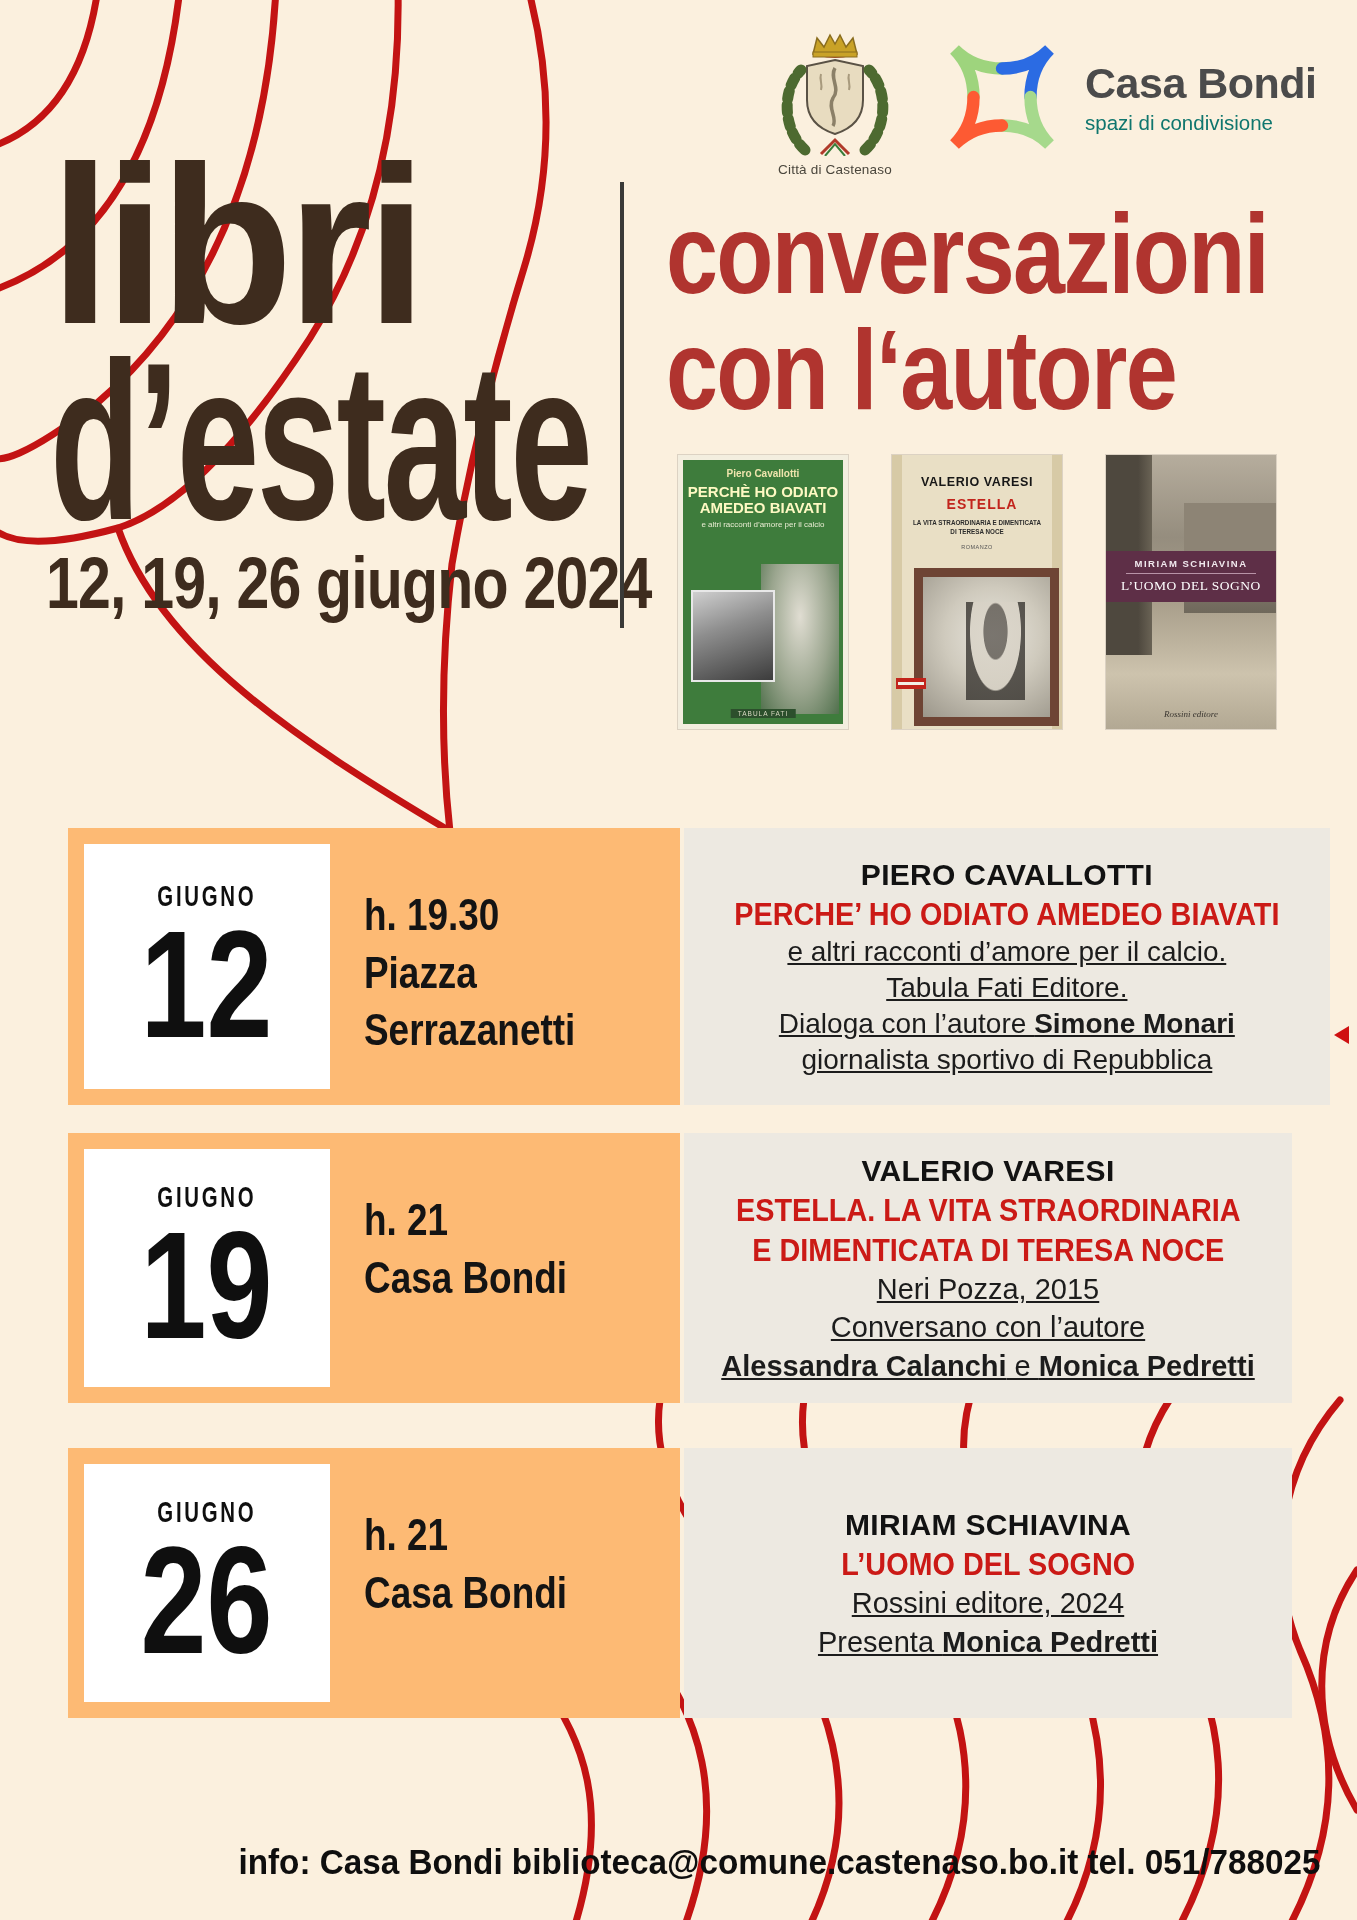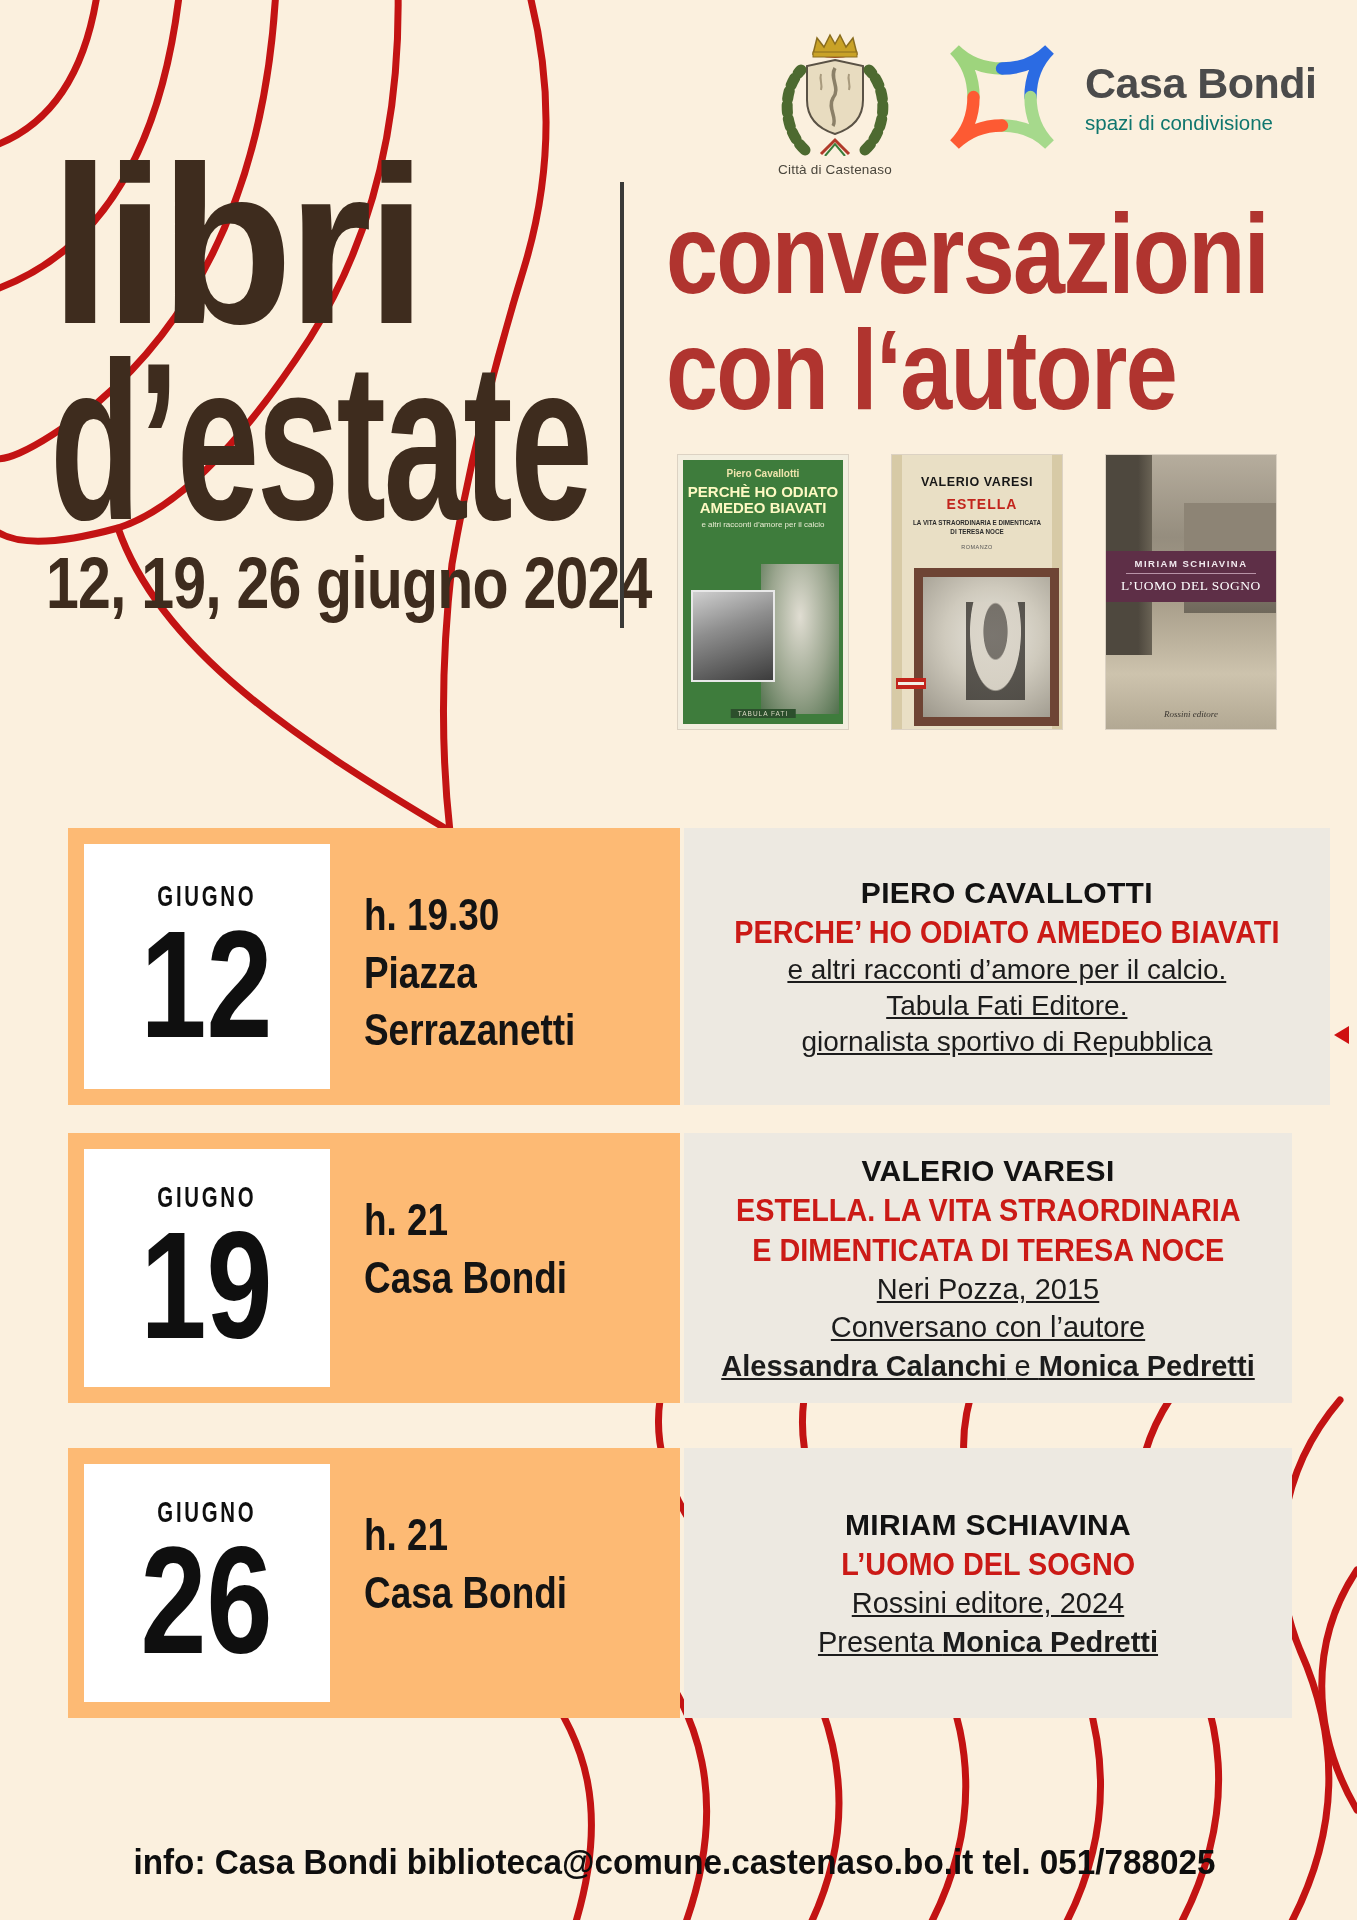--- a/index.html
+++ b/index.html
@@ -93,21 +93,21 @@
   .row-panel { flex:1; background:#ede9e1; display:flex; flex-direction:column; justify-content:center;
                align-items:center; text-align:center; padding:10px 20px; color:#1c1c1c; }
   .p-author { font-size:30px; font-weight:800; color:#121212; letter-spacing:.3px; line-height:1.3; }
   .p-red { font-size:32px; font-weight:800; color:#cb1a16; line-height:1.25; transform:scaleX(.9); white-space:nowrap; }
   .p-line { font-size:29px; line-height:1.32;text-decoration:underline; }
   .p-line b { font-weight:800; }
   .p-italic { font-style:italic; }
   .row1 .p-line { font-size:28px; line-height:1.28; }
 
   
-  .footer { left:0; right:8px; top:1842px; z-index:5; text-align:center; }
+  .footer { left:0; right:8px; top:1842px; z-index:5; text-align:right; }
   .footer span { display:inline-block; font-size:35px; font-weight:700; color:#0e0e0e;
                  transform:scaleX(.95); white-space:nowrap; }
 
   .red-arrow { right:8px; top:1026px; width:0; height:0; z-index:3;
                border-top:9px solid transparent; border-bottom:9px solid transparent; border-right:15px solid #cf1111; }
 </style>
 </head>
 <body>
 
 <svg class="deco" style="left:0;top:0" width="630" height="910" viewBox="0 0 630 910">
@@ -223,20 +223,21 @@
       <div>h. 19.30</div>
       <div>Piazza</div>
       <div>Serrazanetti</div>
     </div>
   </div>
   <div class="row-panel">
     <div class="p-author">PIERO CAVALLOTTI</div>
     <div class="p-red">PERCHE’ HO ODIATO AMEDEO BIAVATI</div>
     <div class="p-line">e altri racconti d’amore per il calcio.</div>
     <div class="p-line">Tabula Fati Editore.</div>
+    <div class="p-line"><span>Dialoga con l’autore </span><b>Simone Monari</b></div>
     <div class="p-line">giornalista sportivo di Repubblica</div>
   </div>
 </div>
 
 <div class="row row2">
   <div class="row-left">
     <div class="datecard">
       <div class="month">GIUGNO</div>
       <div class="day">19</div>
     </div>

